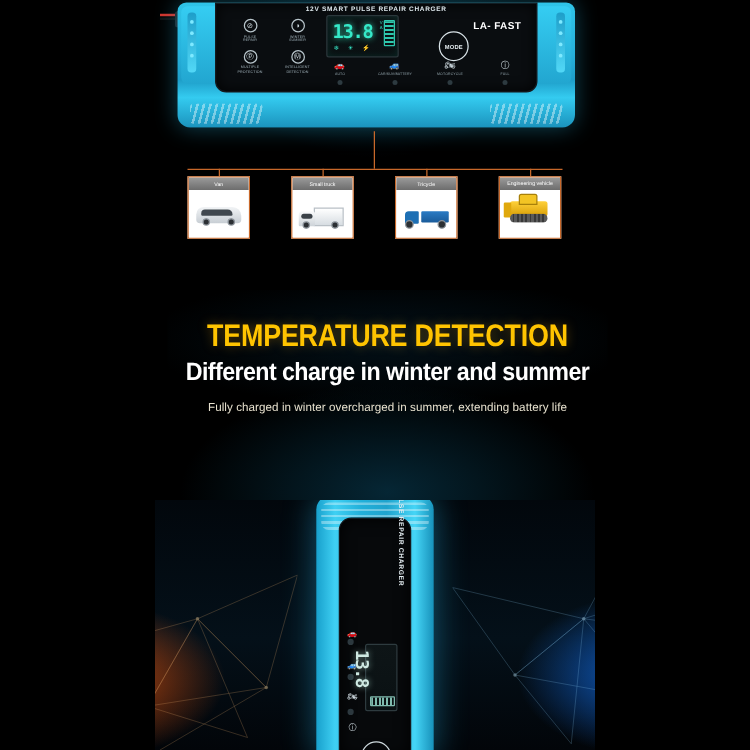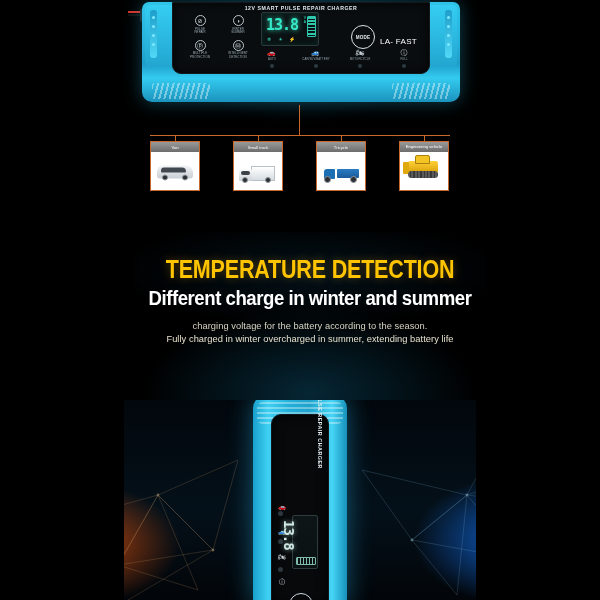--- a/index.html
+++ b/index.html
@@ -107,21 +107,21 @@
   .mode .mi{ color:#ccd8de; font-size:7px; line-height:8px; }
   .mode .ml{ color:#93a5ad; font-size:2.8px; letter-spacing:.1px; white-space:nowrap;}
   .mode .dot{ width:4px;height:4px;border-radius:50%;background:#2d3a40;margin:2.5px auto 0;}
 
   
   .modebtn{
     position:absolute; right:54px; top:22px; width:24px; height:24px; border-radius:50%;
     border:1.1px solid #d9e3e8; color:#e4ecef; font-size:4.6px; font-weight:bold;
     display:flex; align-items:center; justify-content:center; letter-spacing:.2px;
   }
-  .brand{ position:absolute; right:12px; top:34px; color:#fff; font-size:8px; font-weight:normal; letter-spacing:.3px;}
+  .brand{ position:absolute; right:12px; top:13px; color:#fff; font-size:8px; font-weight:bold; letter-spacing:.3px;}
 
   
   .cable{ position:absolute; left:-14px; top:6px; width:34px; height:16px;}
   .cable .clip{ position:absolute; right:0; top:1px; width:22px;height:13px; background:#16181a; border-radius:2px;
     background-image: repeating-linear-gradient(90deg,#202326 0 3px,#0d0f10 3px 5px);}
   .cable .w1{ position:absolute; left:0; top:3px; width:14px;height:1.6px;background:#d4332a;}
   .cable .w2{ position:absolute; left:0; top:6px; width:14px;height:1.6px;background:#111;}
 
   
   .tree{ position:absolute; left:0; top:105px; width:352px; height:36px; }
@@ -440,21 +440,20 @@
 
       </div>
     </div>
   </div>
 
   <div class="sec-mid">
     <div class="sec-mid-inner">
       <div class="h-yellow">TEMPERATURE DETECTION</div>
       <div class="h-white">Different charge in winter and summer</div>
       <div class="para">
-        <span>charging voltage for the battery according to the season.</span>
         <span class="last">Fully charged in winter overcharged in summer, extending battery life</span>
       </div>
     </div>
   </div>
 
   <div class="sec-bot">
     <div class="sec-bot-inner">
 
       <svg class="poly l" viewBox="0 0 230 200">
         <g stroke="rgba(255,190,120,.55)" stroke-width=".6" fill="none">

